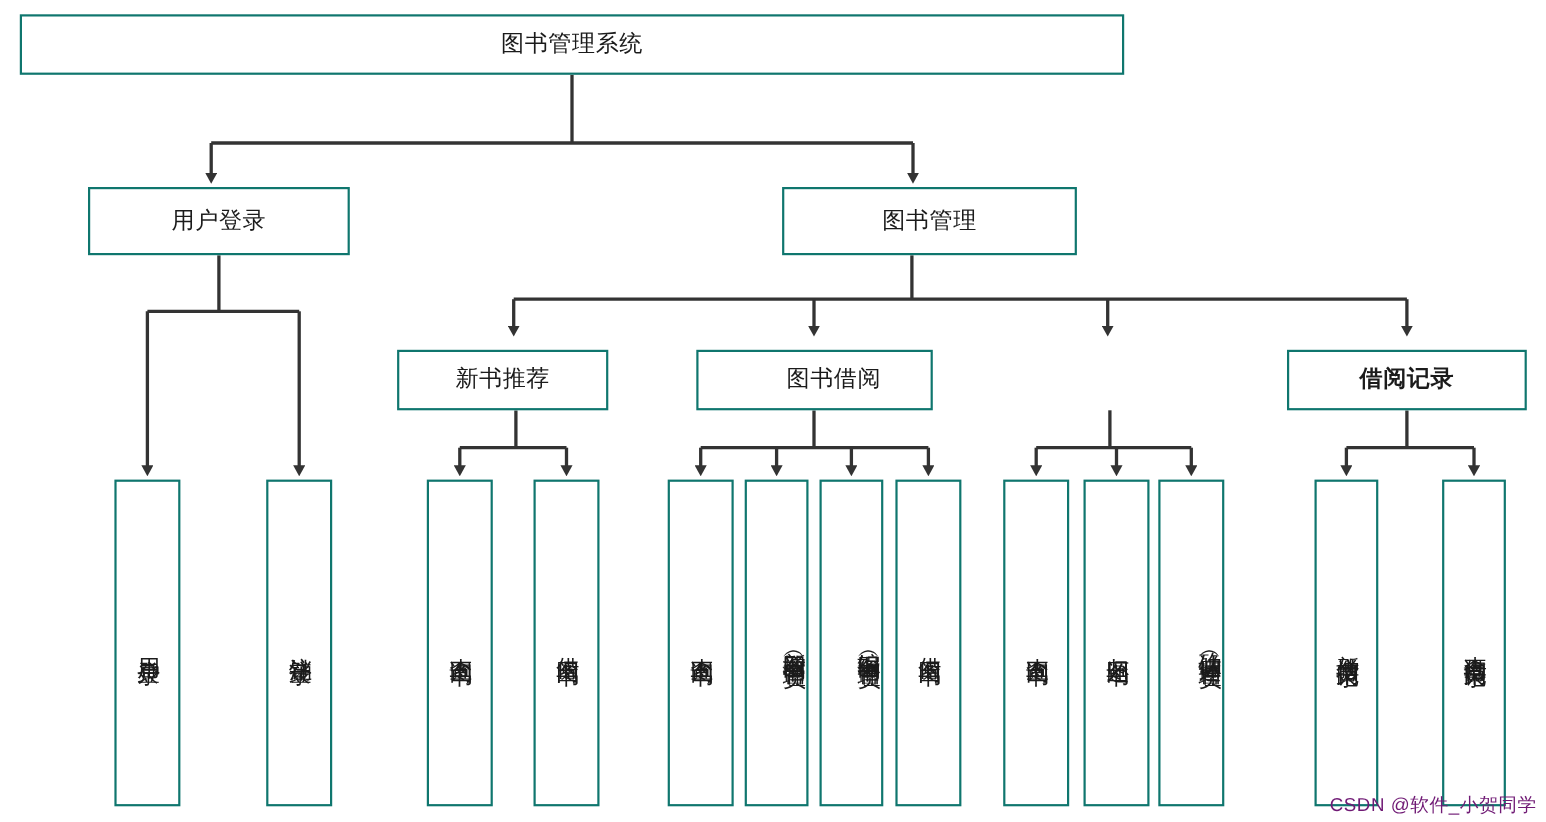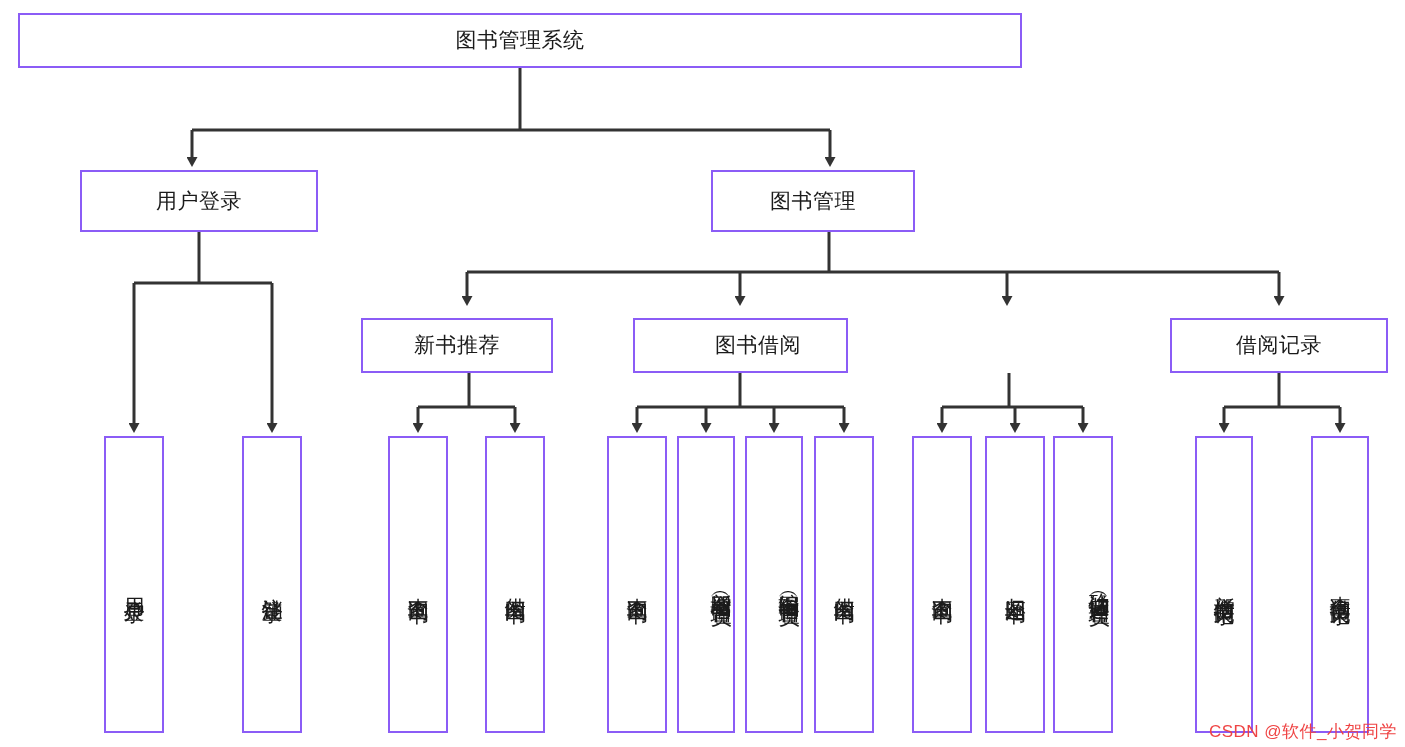--- a/index.html
+++ b/index.html
@@ -22,21 +22,21 @@
     left: 0;
     top: 0;
     width: 1405px;
     height: 747px;
     pointer-events: none;
   }
   .node {
     position: absolute;
     box-sizing: border-box;
     background: #ffffff;
-    border: 2px solid #8b5cf6;
+    border: 2px solid #0f766e;
     display: flex;
     align-items: center;
     justify-content: center;
     color: #1b1b1b;
     line-height: 1.16;
     text-align: center;
     z-index: 2;
   }
   .node.h {
     font-size: 21px;
@@ -58,21 +58,21 @@
     align-items: center;
   }
   .label-h, .label-v {
     display: block;
   }
   .watermark {
     position: absolute;
     right: 8px;
     bottom: 4px;
     font-size: 17px;
-    color: #ef4444;
+    color: #701a75;
     letter-spacing: 0.5px;
     white-space: nowrap;
     z-index: 3;
   }
 </style>
 </head>
 <body>
 
 <div id="canvas">
 
@@ -129,31 +129,31 @@
     </g>
   </svg>
 
   <div class="node h" style="left:18px; top:13px; width:1004px; height:55px;">
     <span class="label-h">图书管理系统</span>
   </div>
 
   <div class="node h" style="left:80px; top:170px; width:238px; height:62px;">
     <span class="label-h">用户登录</span>
   </div>
-  <div class="node h" style="left:711px; top:170px; width:204px; height:62px;">
+  <div class="node h" style="left:711px; top:170px; width:268px; height:62px;">
     <span class="label-h">图书管理</span>
   </div>
 
   <div class="node h" style="left:361px; top:318px; width:192px; height:55px;">
     <span class="label-h">新书推荐</span>
   </div>
   <div class="node h" style="left:633px; top:318px; width:215px; height:55px;padding-left:35px;">
     <span class="label-h">图书借阅</span>
   </div>
-  <div class="node h" style="left:1170px; top:318px; width:218px; height:55px;">
+  <div class="node h" style="left:1170px; top:318px; width:218px; height:55px;font-weight:bold;">
     <span class="label-h">借阅记录</span>
   </div>
 
   <div class="node v mid" style="left:104px; top:436px; width:60px; height:297px;">
     <span class="label-v">用户登录</span>
   </div>
   <div class="node v mid" style="left:242px; top:436px; width:60px; height:297px;">
     <span class="label-v">注销登录</span>
   </div>
 

